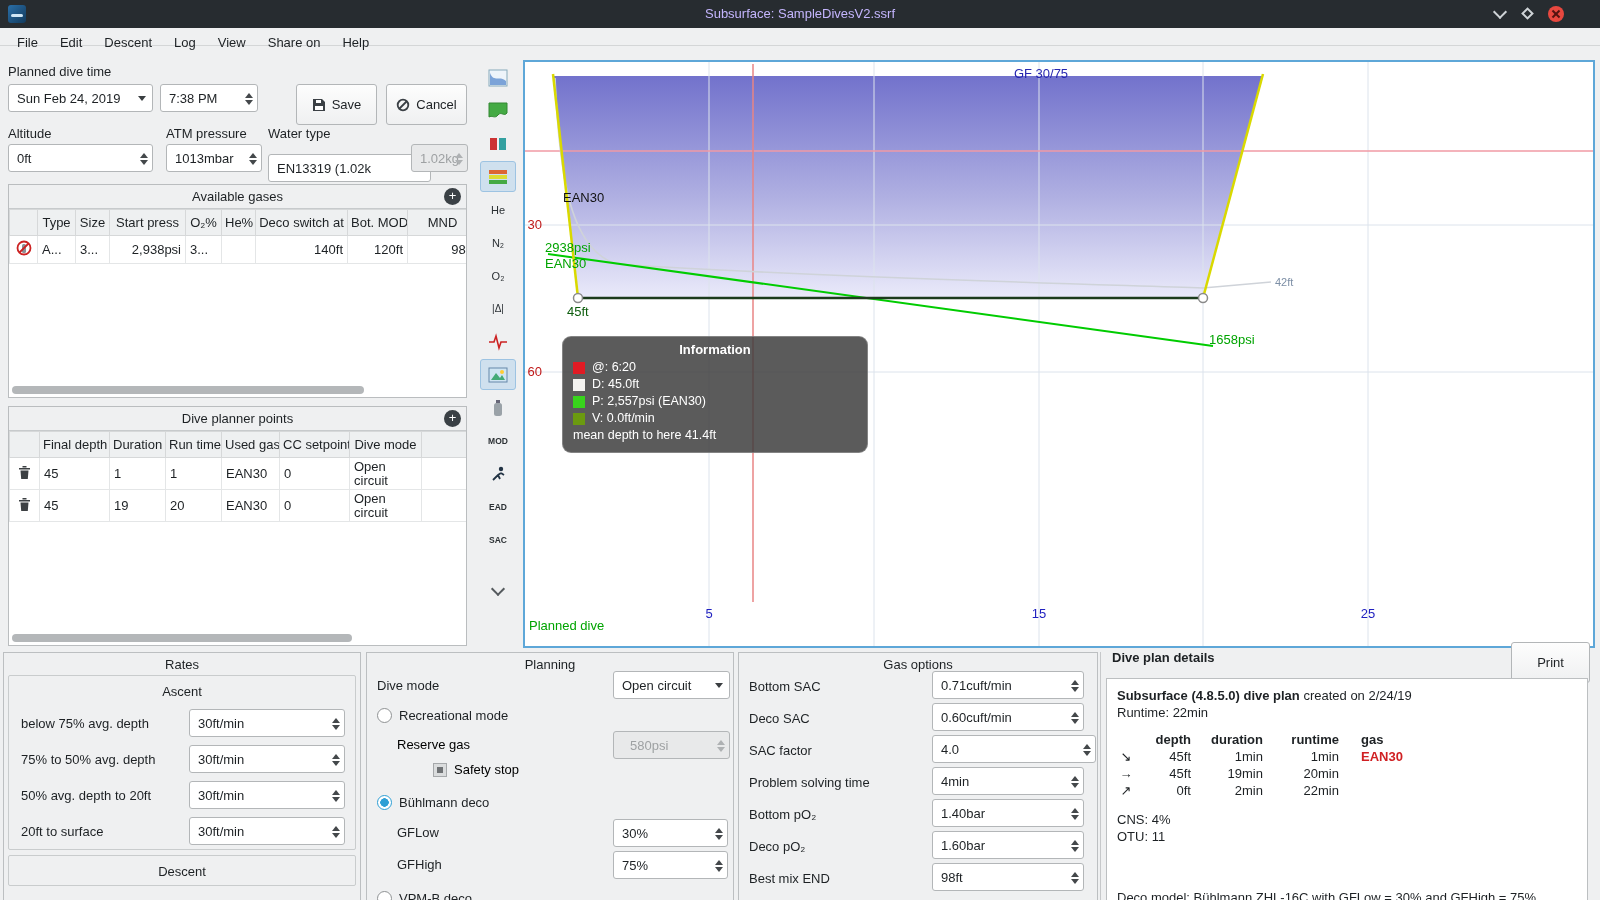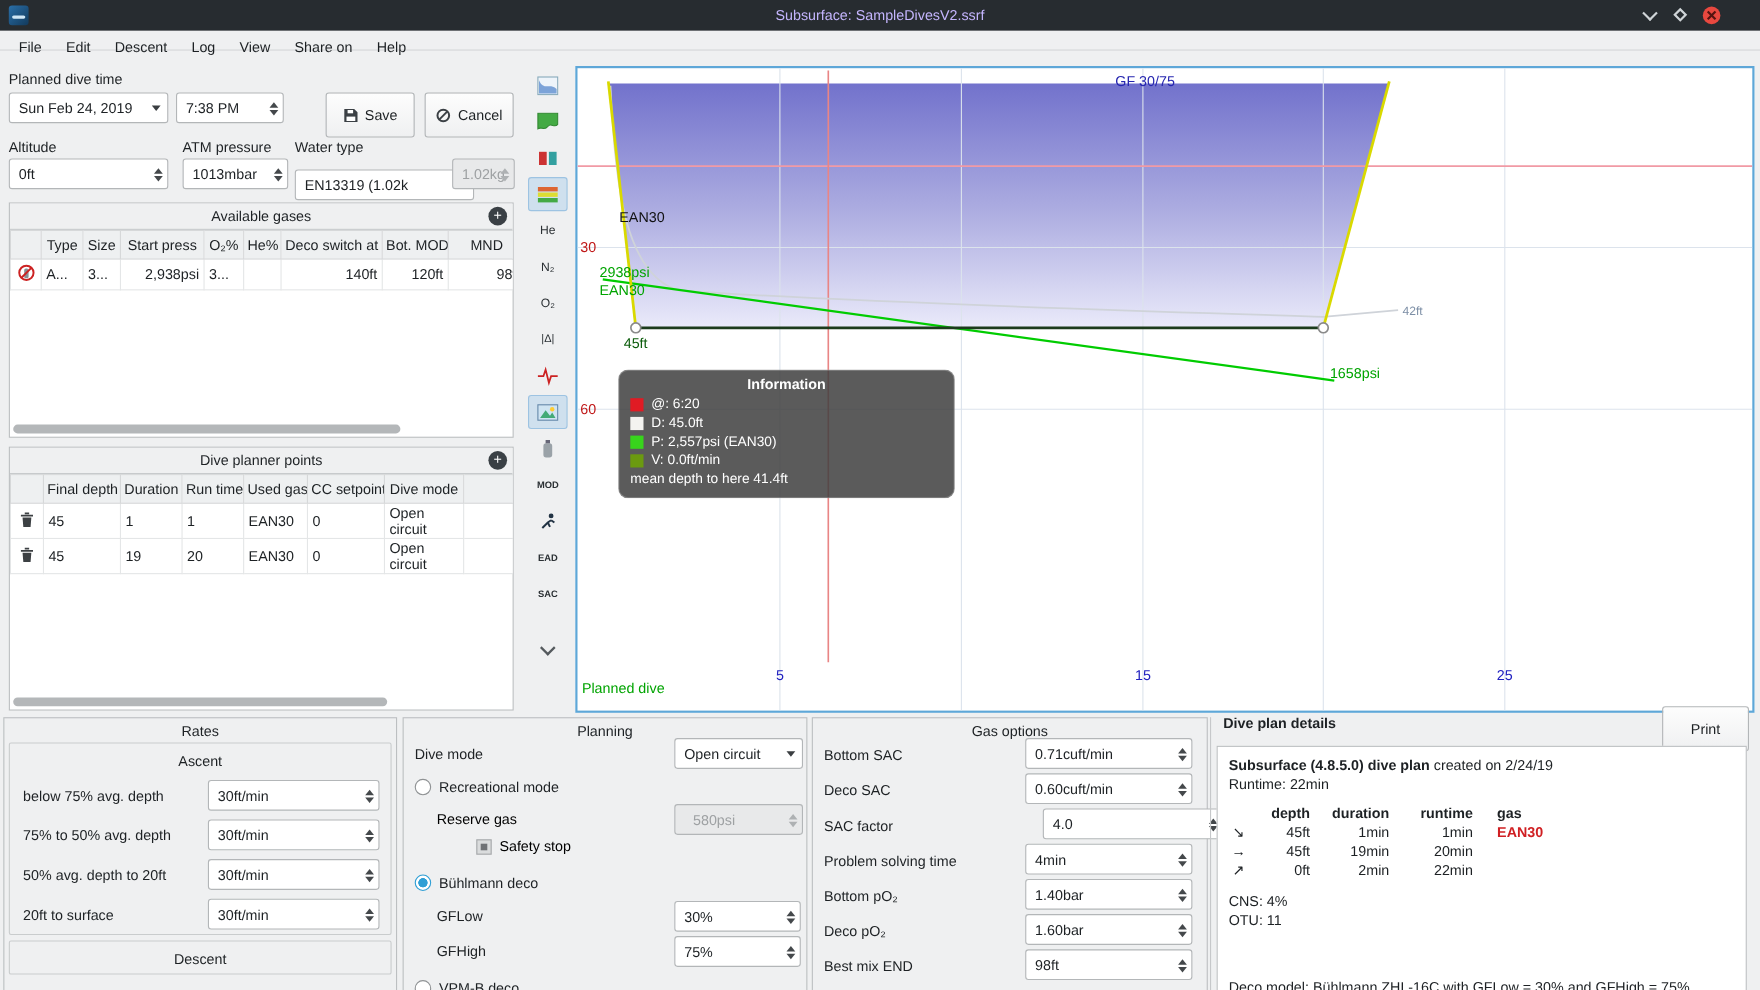--- a/index.html
+++ b/index.html
@@ -538,21 +538,21 @@
       </div>
     <div class="lbl" style="left:10px;top:58px;">Deco SAC</div>
     <div class="ctrl" style="position:absolute;left:193px;top:50px;width:152px;">
         <span>0.60cuft/min</span>
         <span class="up-down">
           <span class="sa-up"></span>
           <span class="sa-down"></span>
         </span>
       </div>
     <div class="lbl" style="left:10px;top:90px;">SAC factor</div>
-    <div class="ctrl" style="position:absolute;left:193px;top:82px;width:164px;margin-left:16px;">
+    <div class="ctrl" style="position:absolute;left:193px;top:82px;width:164px;">
         <span>4.0</span>
         <span class="up-down">
           <span class="sa-up"></span>
           <span class="sa-down"></span>
         </span>
       </div>
     <div class="lbl" style="left:10px;top:122px;">Problem solving time</div>
     <div class="ctrl" style="position:absolute;left:193px;top:114px;width:152px;">
         <span>4min</span>
         <span class="up-down">

